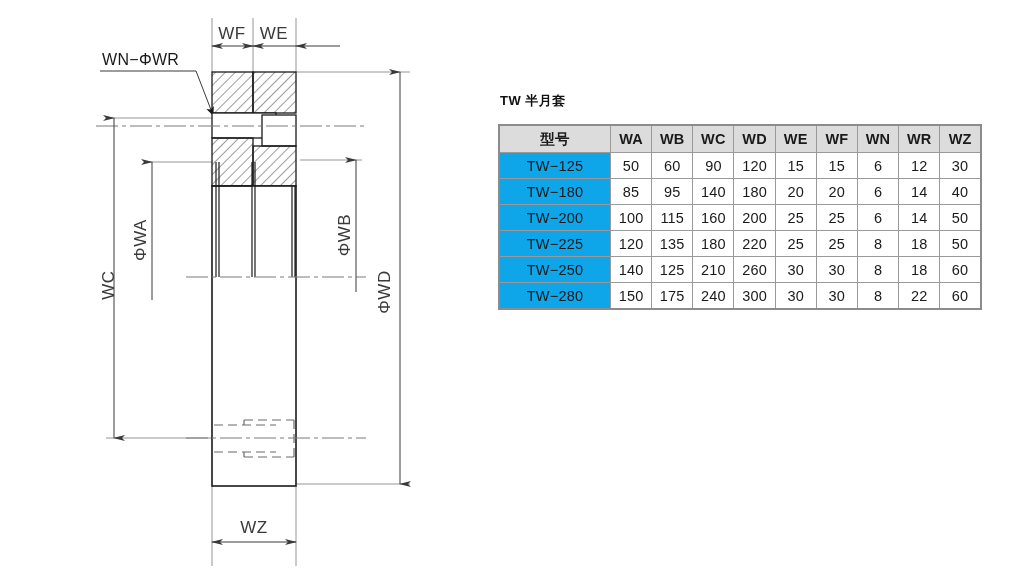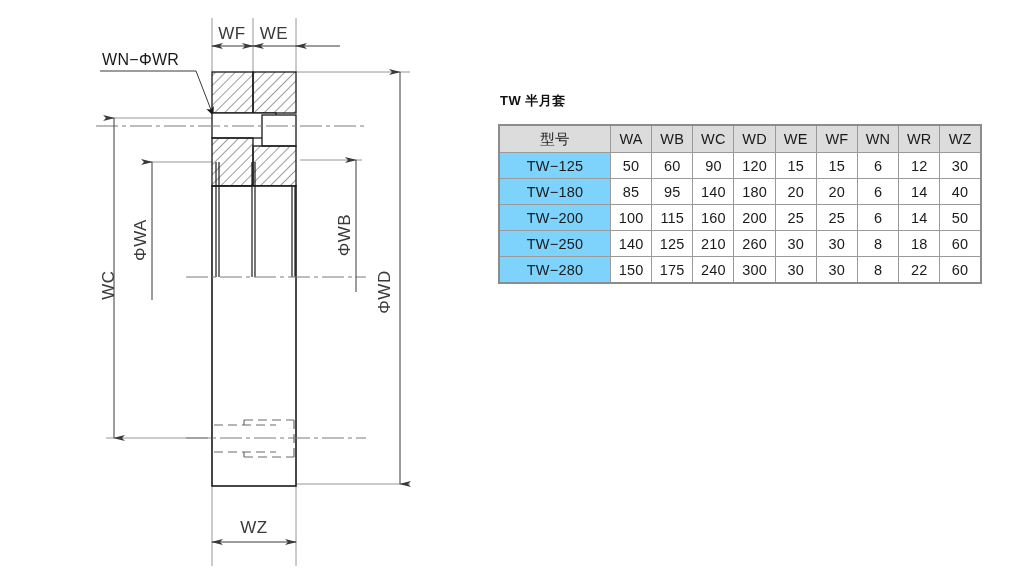--- a/index.html
+++ b/index.html
@@ -69,36 +69,36 @@
     text-align: center;
     font-size: 14.5px;
     color: #1a1a1a;
     height: 25px;
     padding: 0;
     font-weight: normal;
     letter-spacing: 0.2px;
   }
   #spec-table thead th {
     background: #dcdcdc;
-    font-weight: normal;
+    font-weight: bold;
     height: 26px;
     margin-top: 32px;
   }
   #spec-table th.model-col,
   #spec-table td.model-col {
     width: 110px;
   }
   #spec-table tbody td.model-col {
     background: #fbfbfb;
   }
   #spec-table tbody tr td {
     background: #ffffff;
   }
   #spec-table tbody tr td.model-col {
-    background: #7dd3fc;
+    background: #0ea5e9;
   }
   #spec-table {
     border: 2px solid #8c8c8c;
   }
 </style>
 </head>
 <body>
 
 <div id="drawing-panel">
   <svg id="drawing-svg" width="470" height="575" viewBox="0 0 470 575">
@@ -267,20 +267,32 @@
           <td>115</td>
           <td>160</td>
           <td>200</td>
           <td>25</td>
           <td>25</td>
           <td>6</td>
           <td>14</td>
           <td>50</td>
         </tr>
         <tr>
+          <td class="model-col">TW−225</td>
+          <td>120</td>
+          <td>135</td>
+          <td>180</td>
+          <td>220</td>
+          <td>25</td>
+          <td>25</td>
+          <td>8</td>
+          <td>18</td>
+          <td>50</td>
+        </tr>
+        <tr>
           <td class="model-col">TW−250</td>
           <td>140</td>
           <td>125</td>
           <td>210</td>
           <td>260</td>
           <td>30</td>
           <td>30</td>
           <td>8</td>
           <td>18</td>
           <td>60</td>

